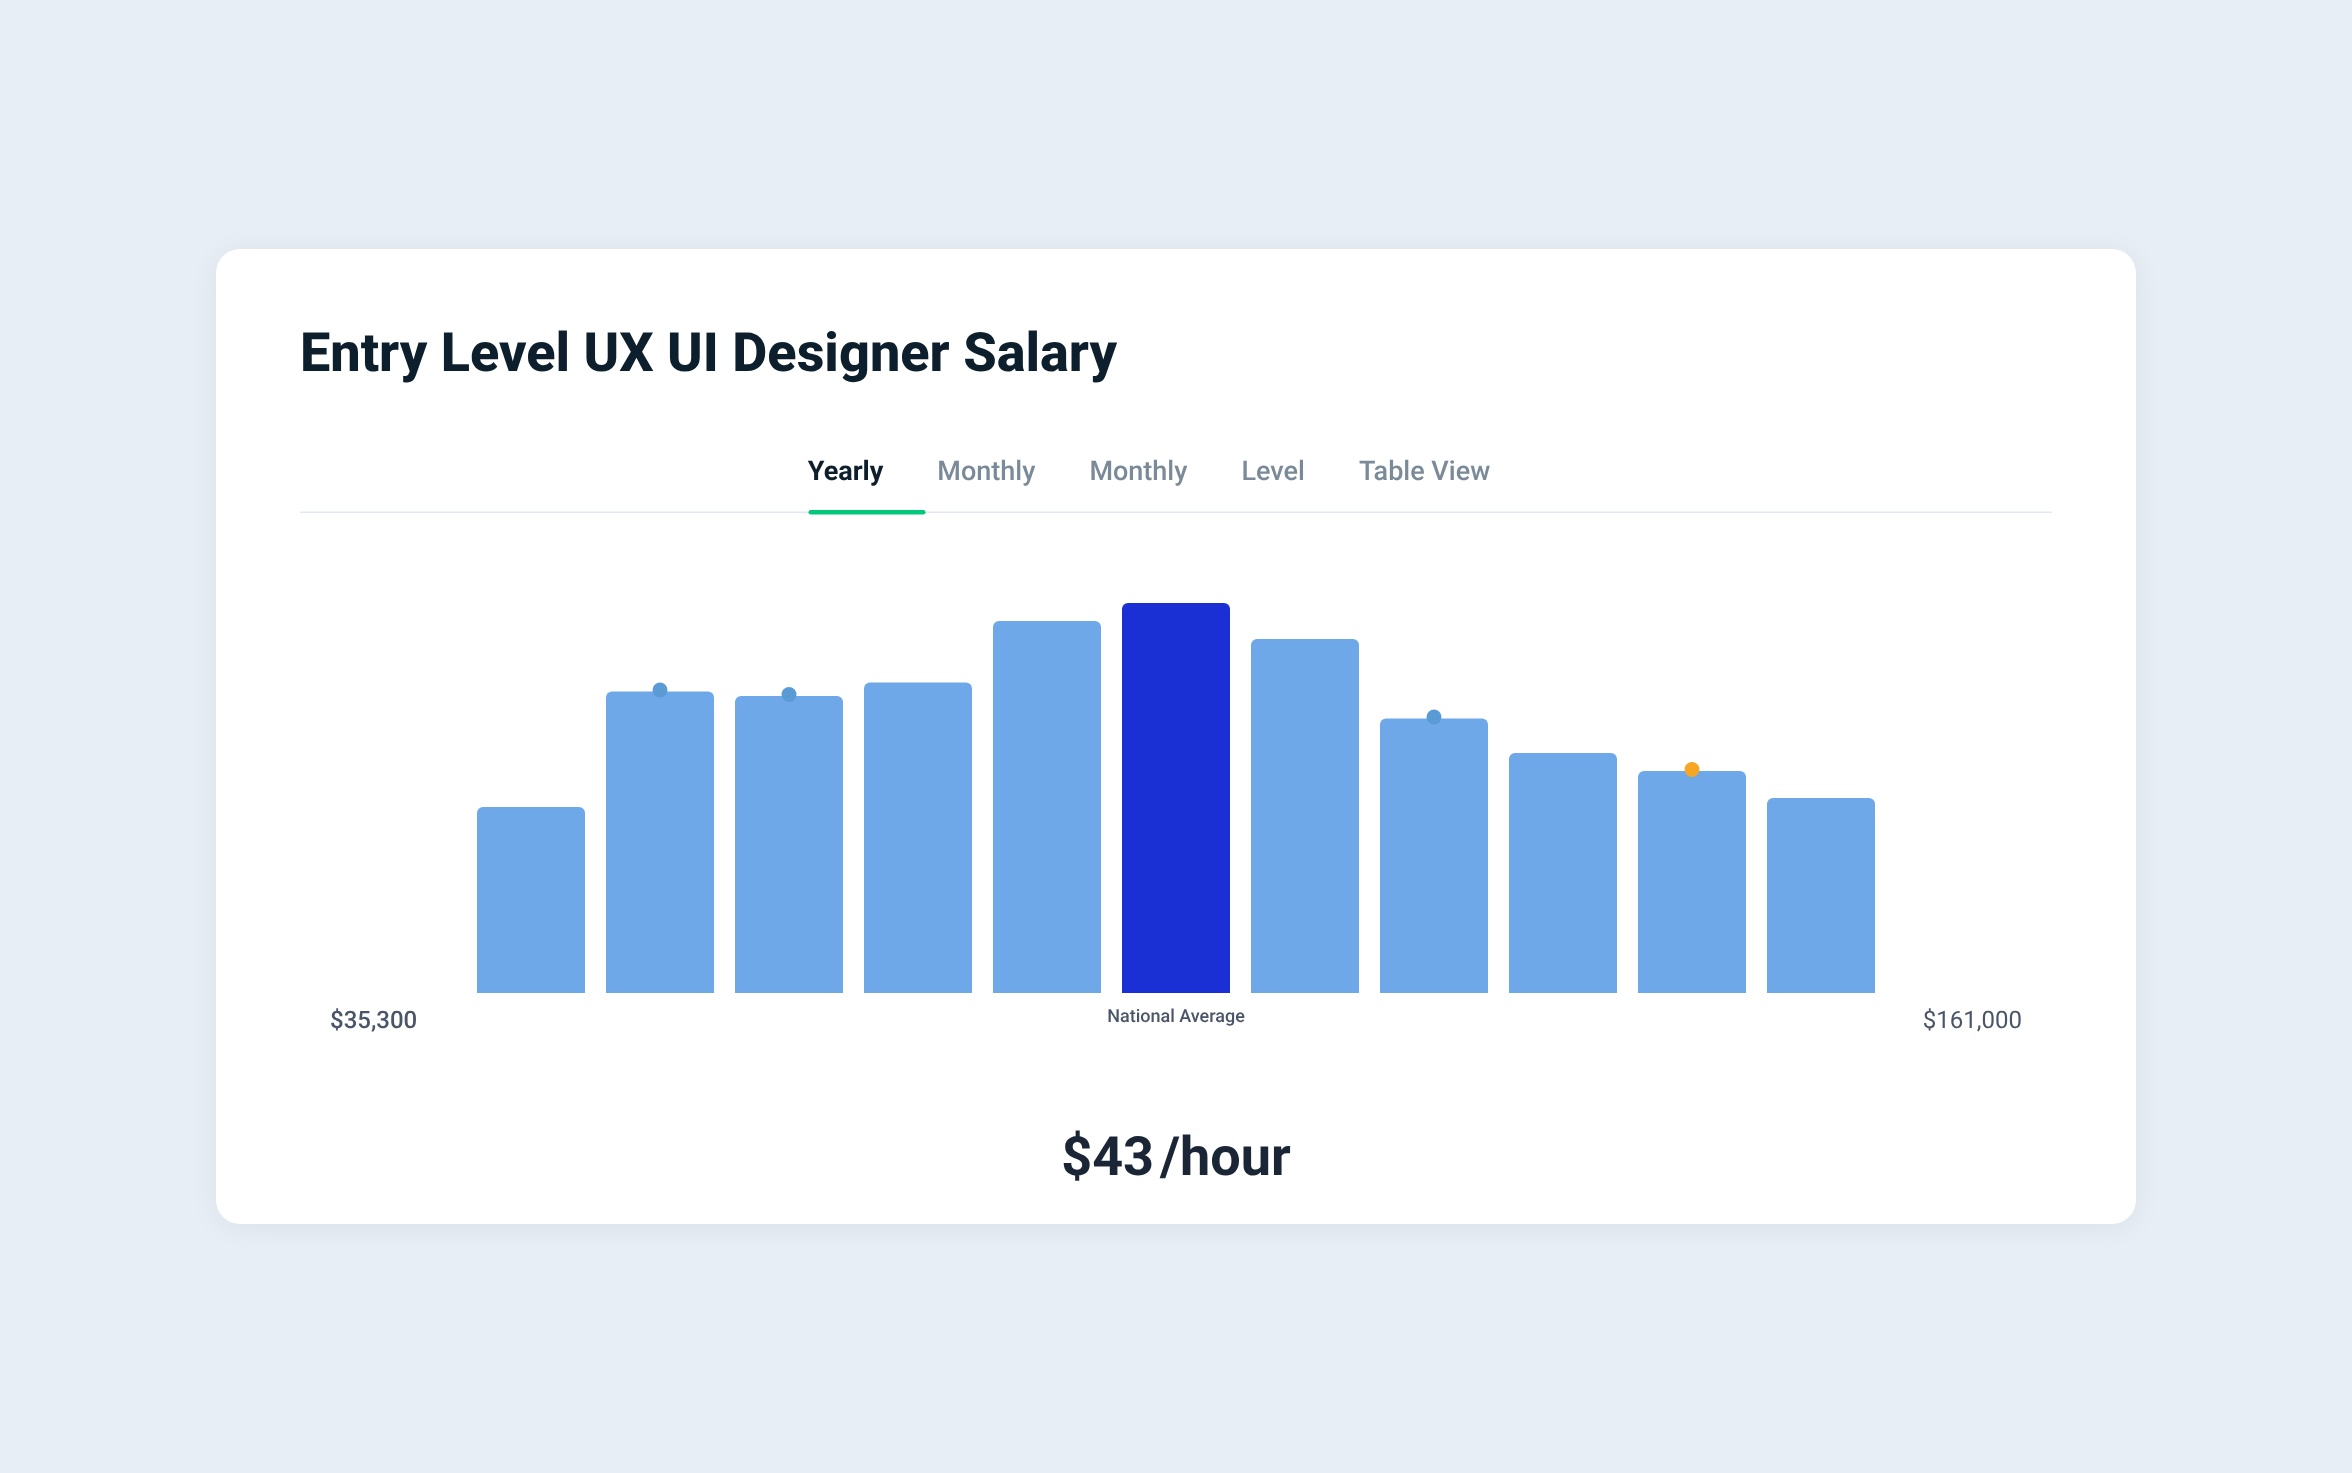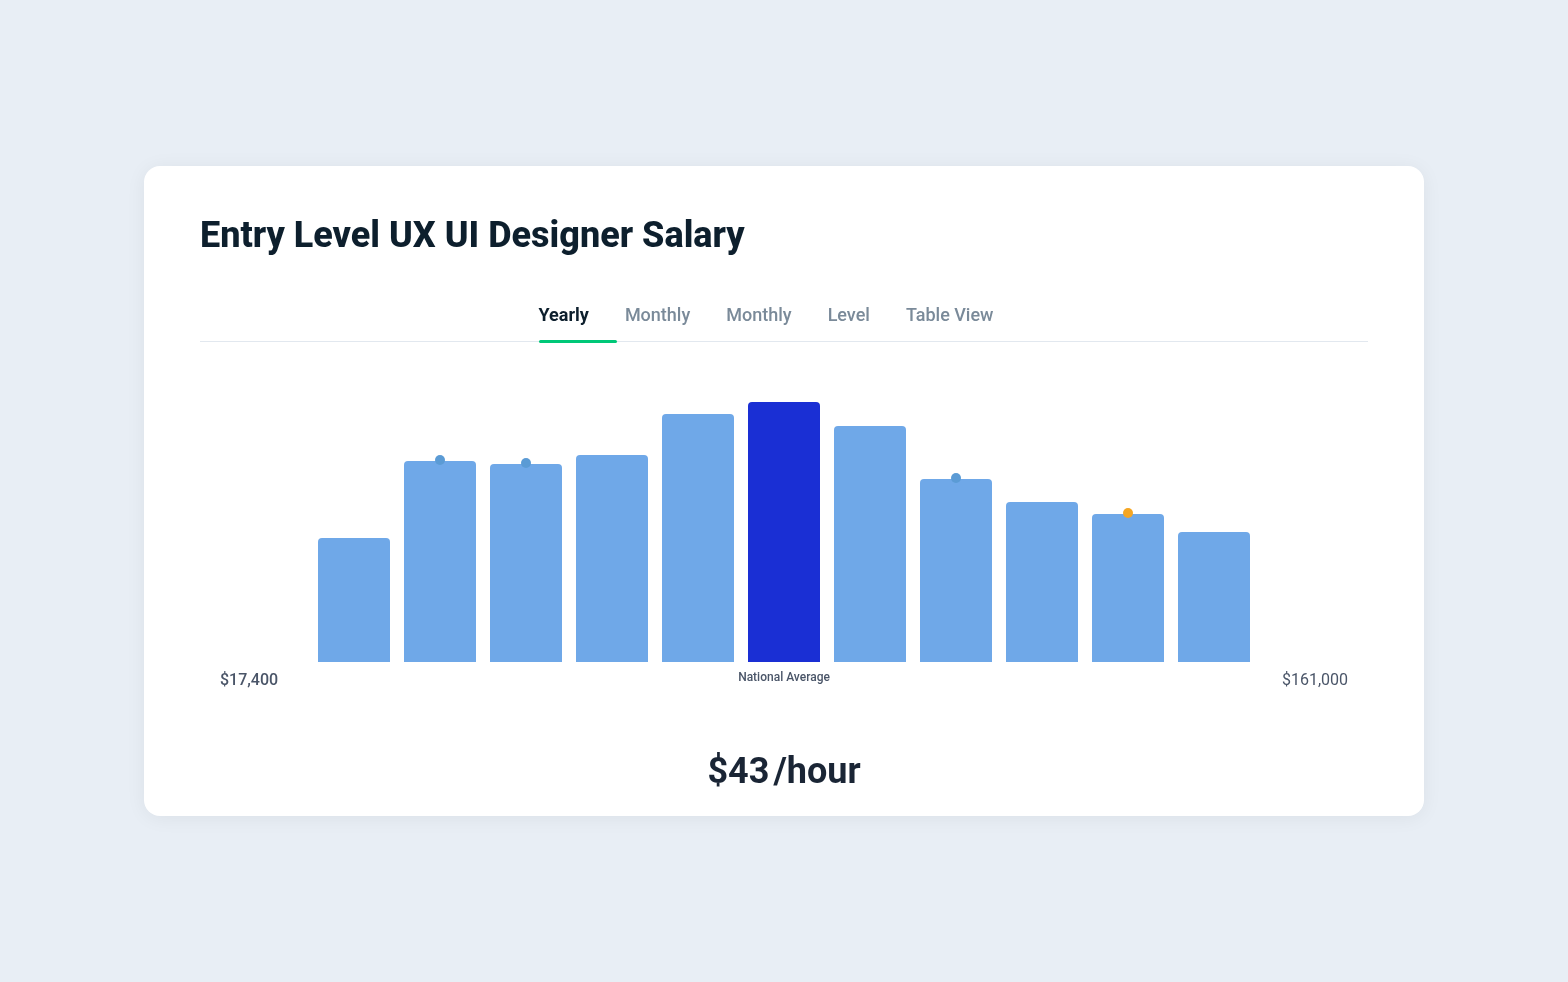--- a/index.html
+++ b/index.html
@@ -189,21 +189,21 @@
         <div class="bar-group">
           <div class="bar" style="height: 148px; position: relative;">
             <div class="bar-dot dot-yellow"></div>
           </div>
         </div>
         <div class="bar-group">
           <div class="bar" style="height: 130px;"></div>
         </div>
       </div>
     <div class="chart-labels">
-      <span class="label-left">$17,400</span>
+      <span class="label-left">$35,300</span>
       <span class="label-center">National Average</span>
       <span class="label-right">$161,000</span>
     </div>
   </div>
 
   <div class="salary-info">
     <div>
       <span class="salary-hour">$43</span>
       <span class="salary-hour unit">/hour</span>
     </div>

